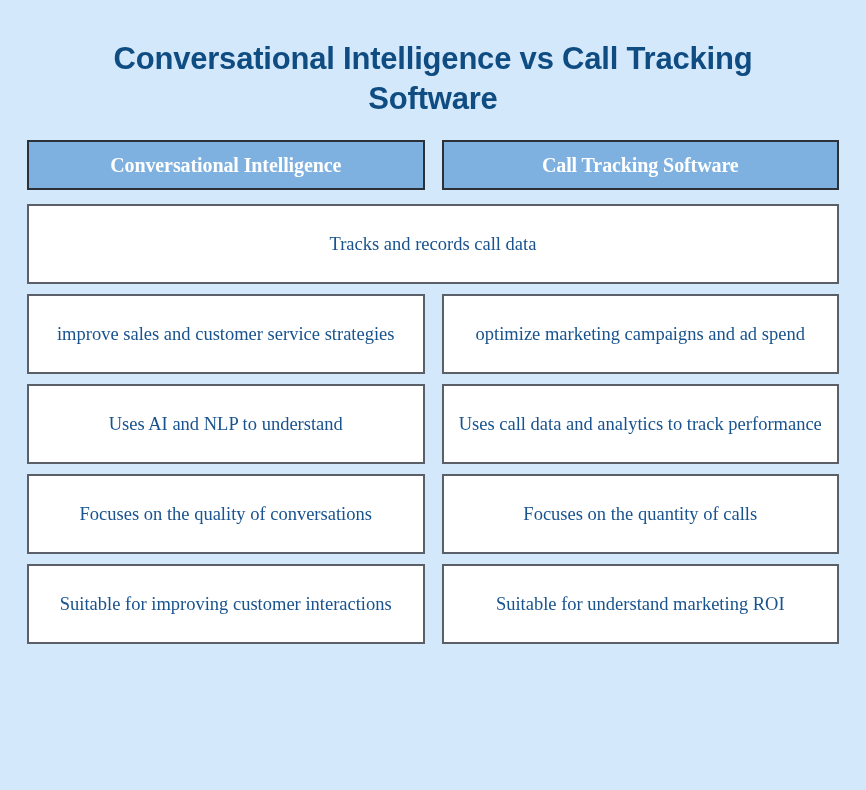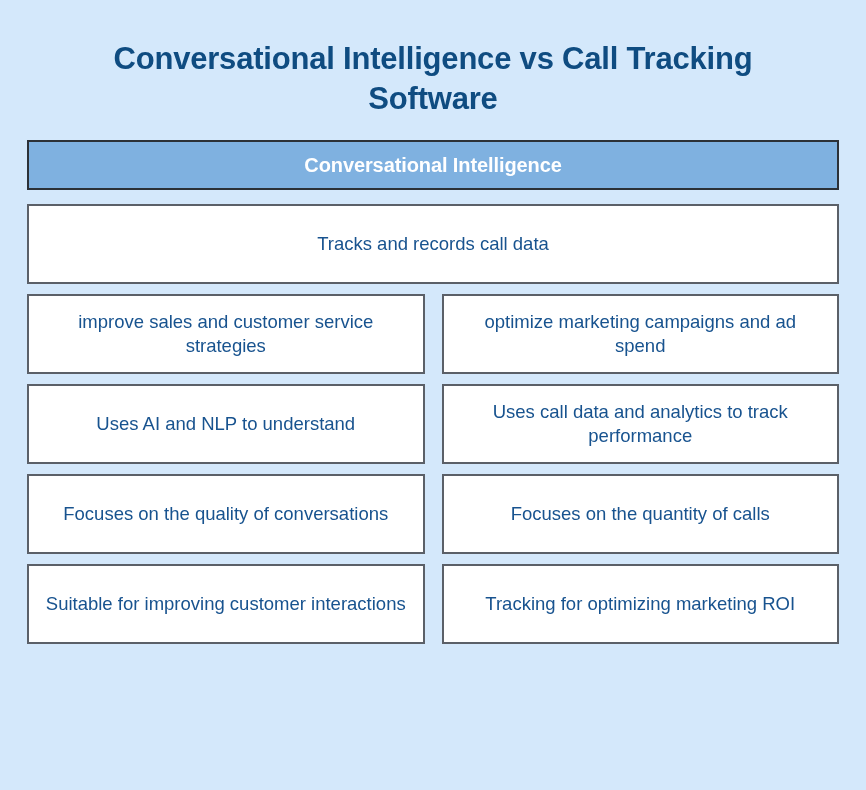--- a/index.html
+++ b/index.html
@@ -29,20 +29,21 @@
     font-weight: bold;
     line-height: 1.28;
     letter-spacing: -0.2px;
   }
   .table-wrap {
     margin: 22px auto 0 auto;
     width: 812px;
     display: flex;
     flex-direction: column;
     gap: 10px;
+    font-family: Liberation Serif, serif;
   }
   .row {
     display: flex;
     gap: 17px;
   }
   .col {
     flex: 1 1 0;
     min-width: 0;
   }
   .header-cell {
@@ -84,20 +85,23 @@
 <div class="page">
 
   <h1 class="title">Conversational Intelligence vs Call Tracking Software</h1>
 
   <div class="table-wrap">
 
     <div class="row header-row">
       <div class="col">
         <div class="header-cell">Conversational Intelligence</div>
       </div>
+      <div class="col">
+        <div class="header-cell">Call Tracking Software</div>
+      </div>
     </div>
 
     <div class="row">
       <div class="col">
         <div class="data-cell">Tracks and records call data</div>
       </div>
     </div>
 
 
     <div class="row">
@@ -125,18 +129,18 @@
       <div class="col">
         <div class="data-cell">Focuses on the quantity of calls</div>
       </div>
     </div>
 
     <div class="row">
       <div class="col">
         <div class="data-cell">Suitable for improving customer interactions</div>
       </div>
       <div class="col">
-        <div class="data-cell">Tracking for optimizing marketing ROI</div>
+        <div class="data-cell">Suitable for understand marketing ROI</div>
       </div>
     </div>
 
   </div>
 </div>
 
 </body></html>

